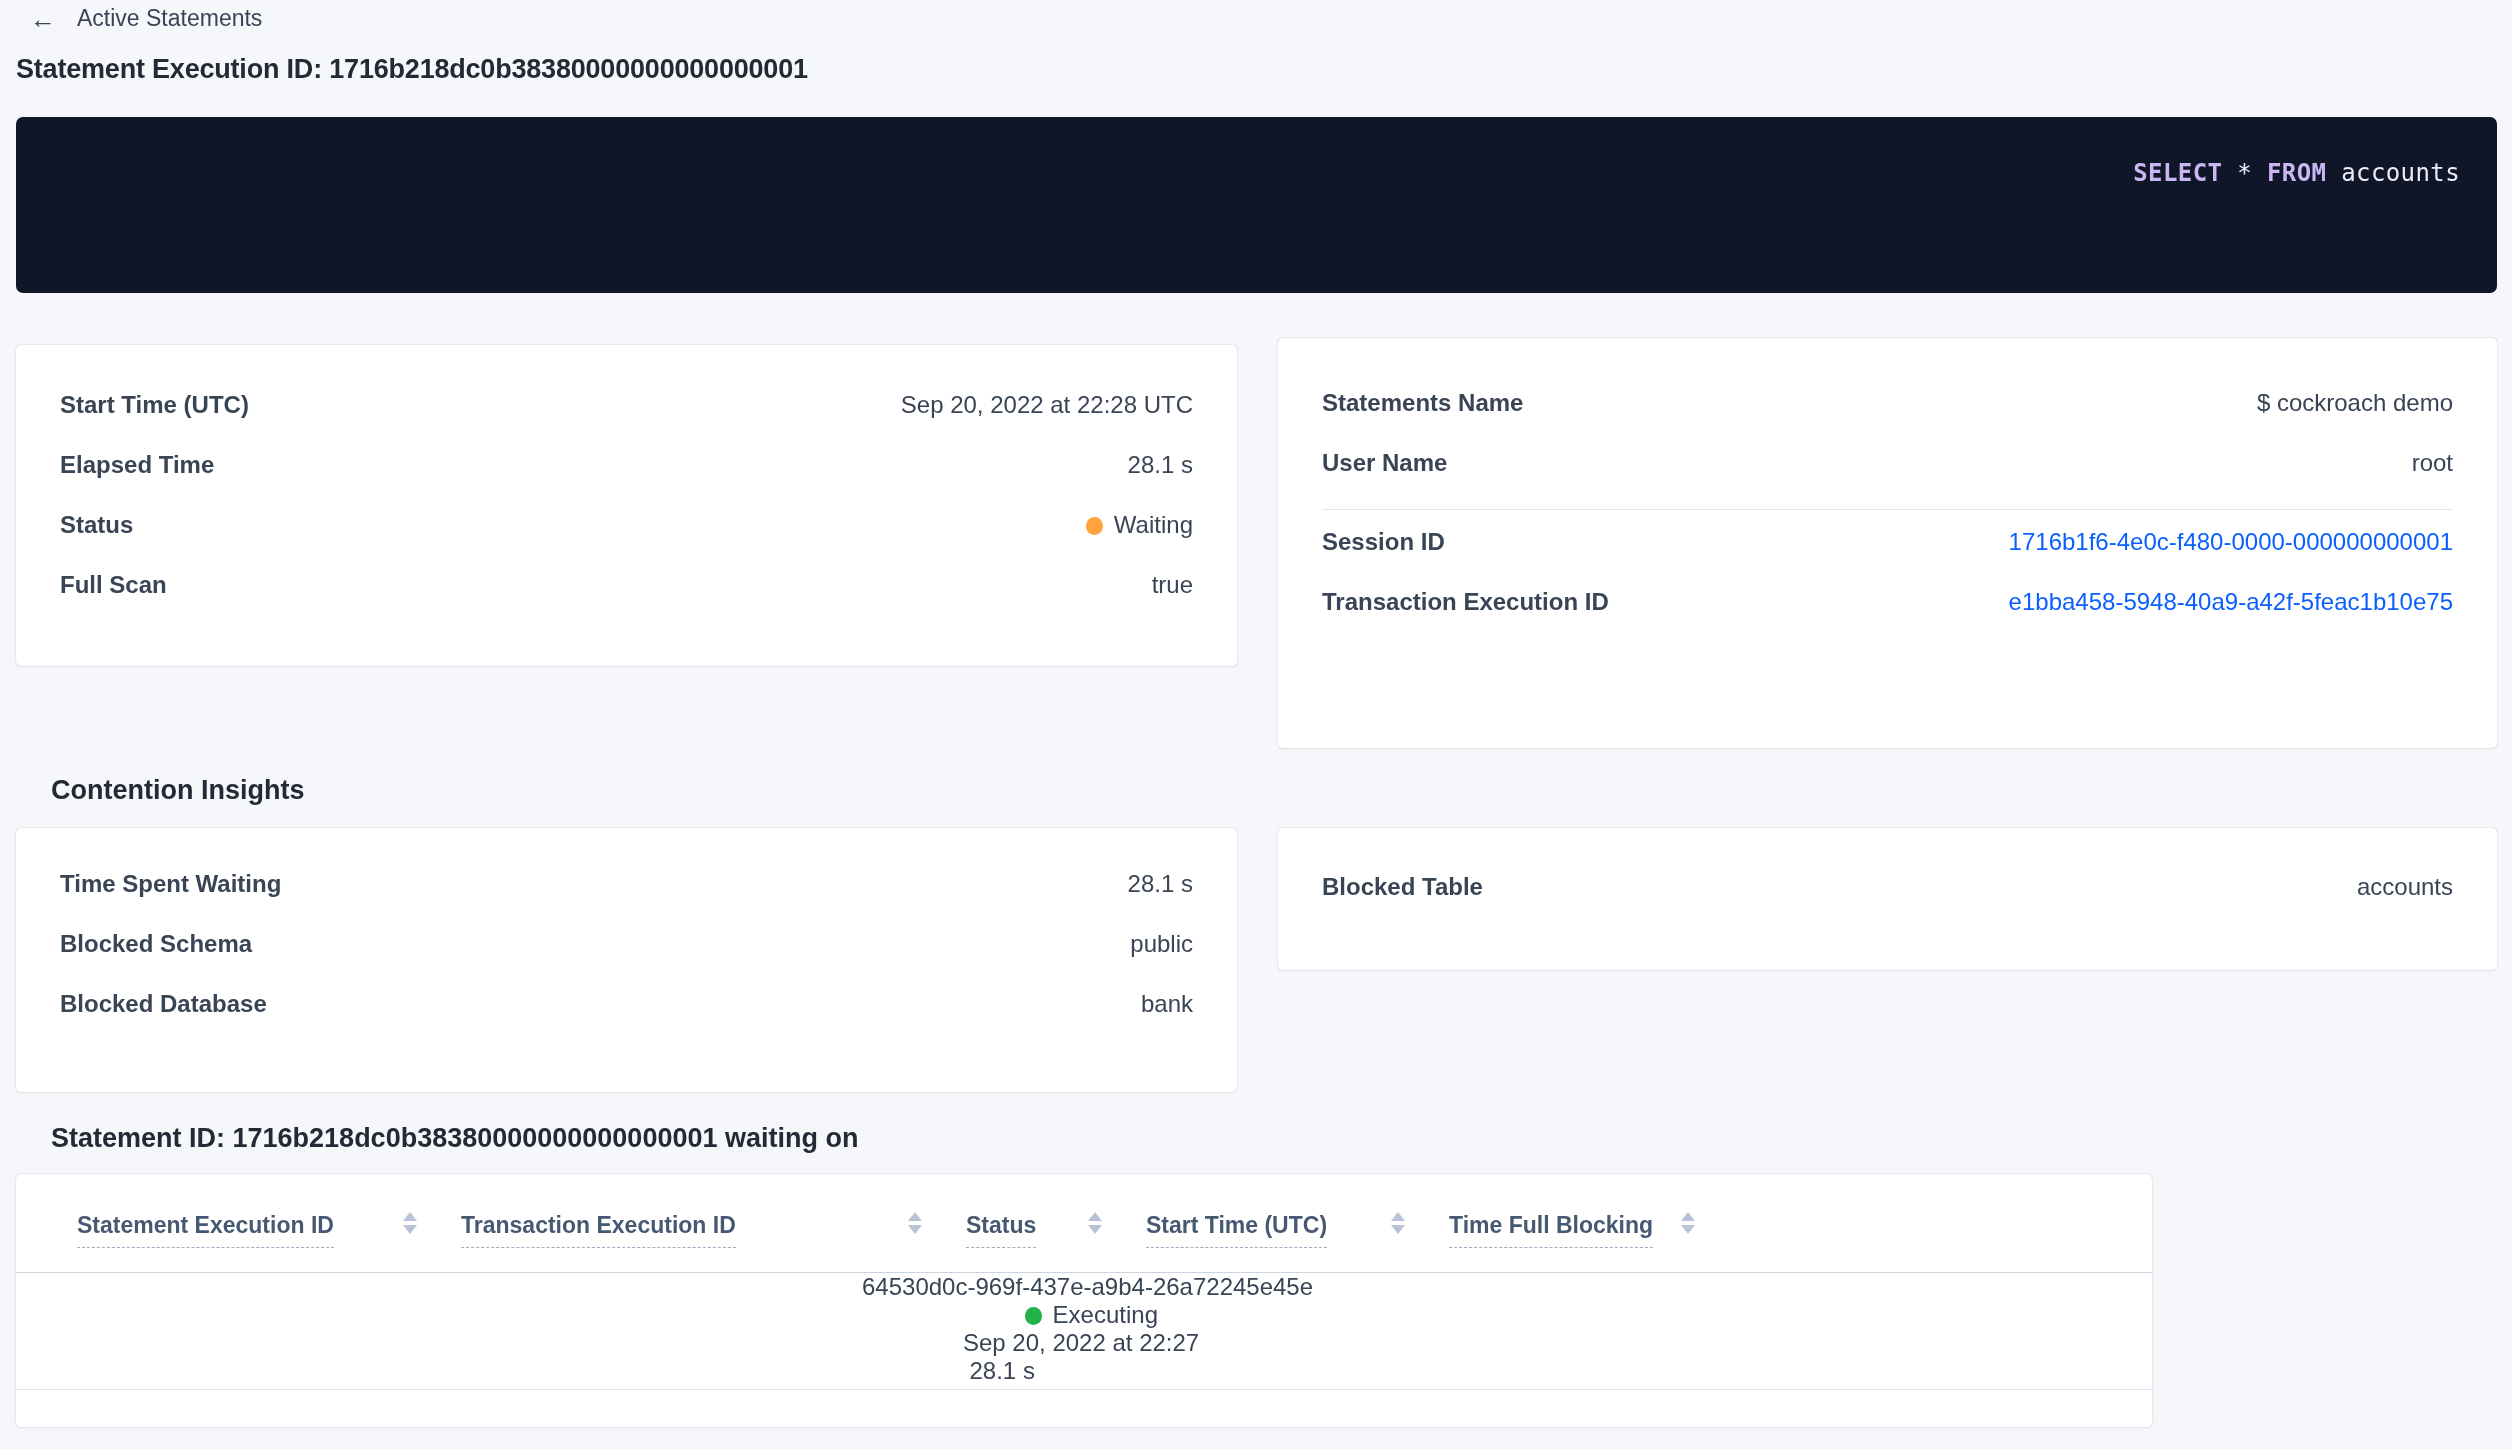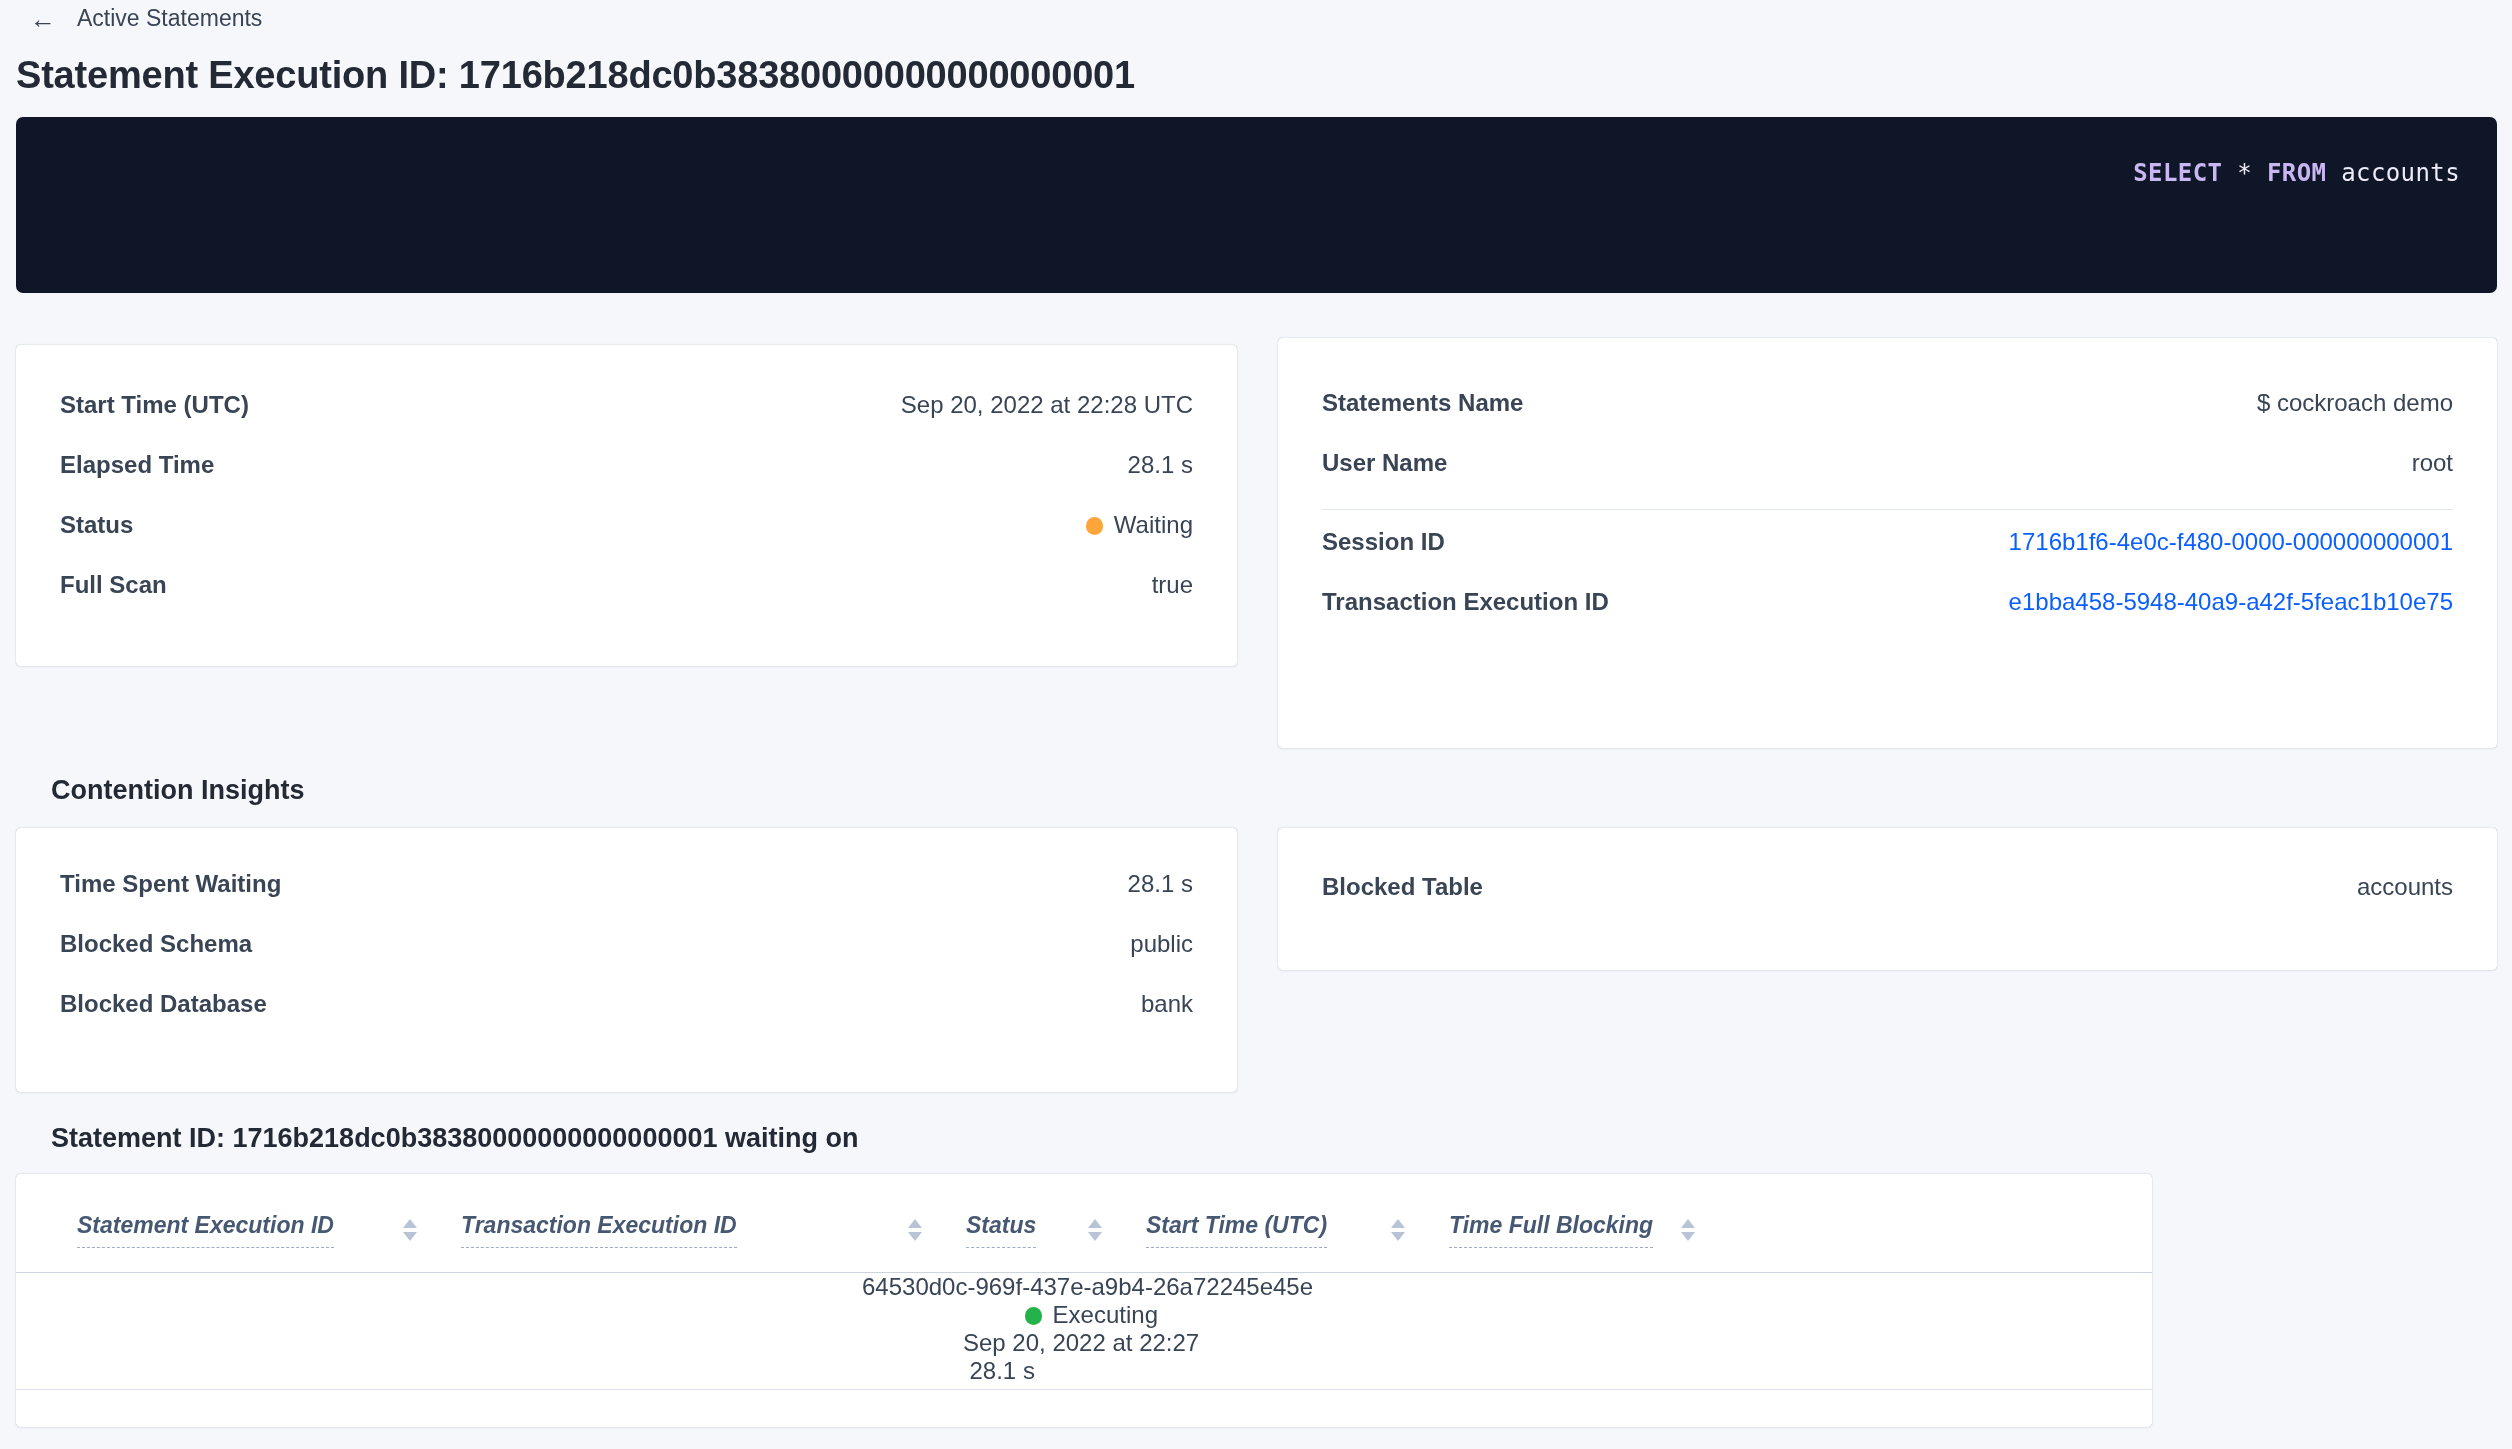--- a/index.html
+++ b/index.html
@@ -14,21 +14,21 @@
   
   .back-row{
     position:absolute;top:5.3px;left:30px;display:flex;align-items:center;gap:21px;
     font-size:23px;color:#394455;cursor:pointer;
   }
   .back-arrow{font-size:26px;line-height:1;color:#394455;}
 
   
   .page-title{
     position:absolute;top:54px;left:16px;
-    font-size:38px;font-weight:700;color:#242a35;letter-spacing:-0.2px;
+    font-size:27px;font-weight:700;color:#242a35;letter-spacing:-0.2px;
   }
 
   
   .sql-box{
     position:absolute;left:16px;top:117px;width:2481px;height:176px;
     background:var(--sql-bg,#0e1628);border-radius:7px;box-sizing:border-box;
     padding:42px 37px;
   }
   .sql-code{
     font-family:"DejaVu Sans Mono","Liberation Mono",monospace;
@@ -77,22 +77,22 @@
     position:absolute;left:16px;top:1174px;width:2136px;height:253px;
     background:#fff;border-radius:4.4px;
     box-shadow:0 0 0.9px rgba(67,90,111,0.5), 0 0.9px 2.6px rgba(67,90,111,0.08);
     box-sizing:border-box;overflow:hidden;
   }
   .thead{
     display:flex;align-items:center;height:99px;padding-left:61px;
     border-bottom:0.9px solid #ccd4e0;box-sizing:border-box;
   }
   .th{
-    display:flex;align-items:center;justify-content:space-between;
-    box-sizing:border-box;padding-right:44px;padding-top:14px;cursor:pointer;font-style:italic;
+    display:flex;align-items:flex-start;justify-content:space-between;
+    box-sizing:border-box;padding-right:44px;padding-top:14px;cursor:pointer;
   }
   .th-label{
     font-size:23px;font-weight:700;color:#475872;
     border-bottom:1.8px dashed #9fabc1;padding-bottom:8px;white-space:nowrap;
   }
   .sort{display:flex;flex-direction:column;gap:4.4px;flex:0 0 auto;}
   .sort .tri-up{width:0;height:0;border-left:7px solid transparent;border-right:7px solid transparent;border-bottom:9.7px solid #b9c3d6;}
   .sort .tri-down{width:0;height:0;border-left:7px solid transparent;border-right:7px solid transparent;border-top:9.7px solid #b9c3d6;}
 
   .trow{

